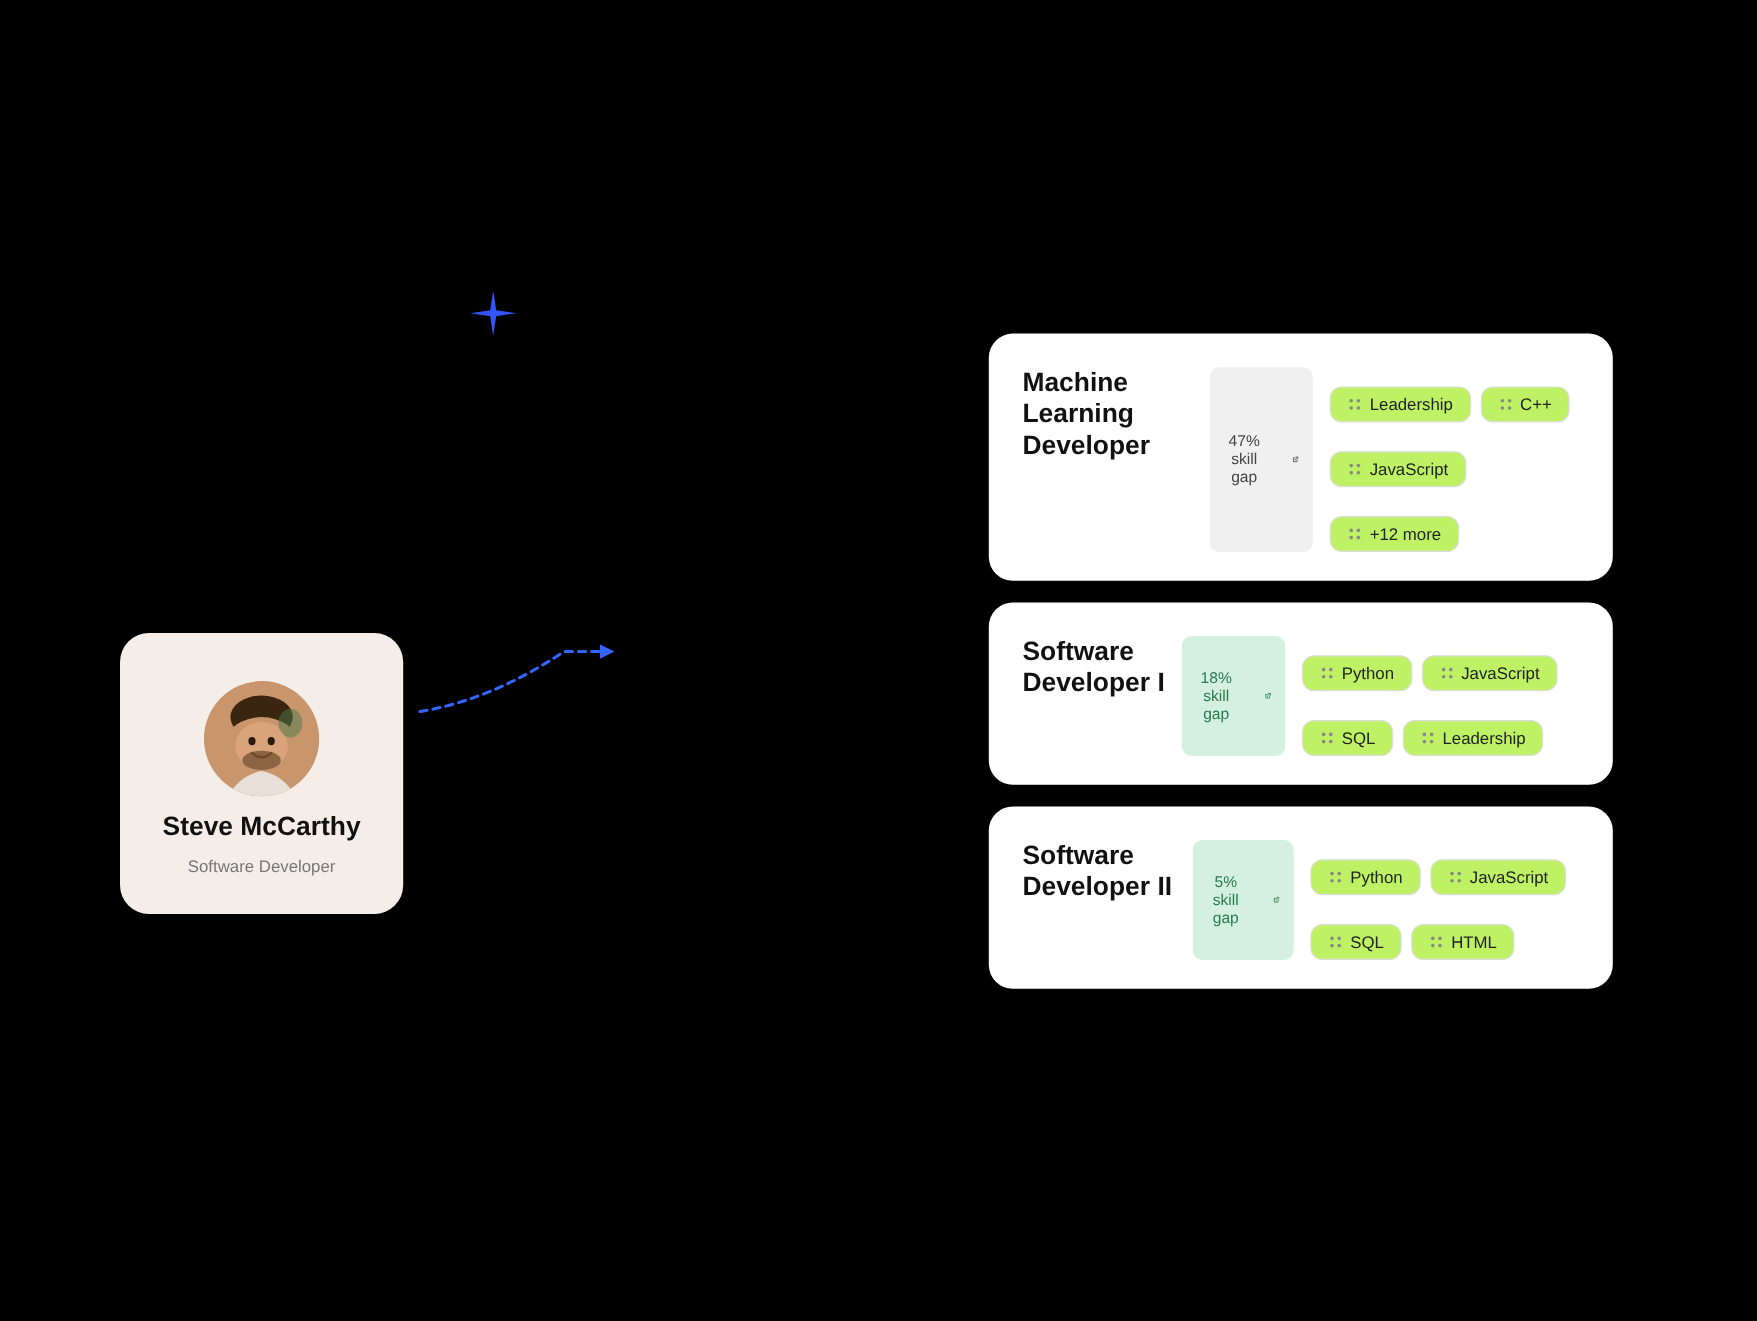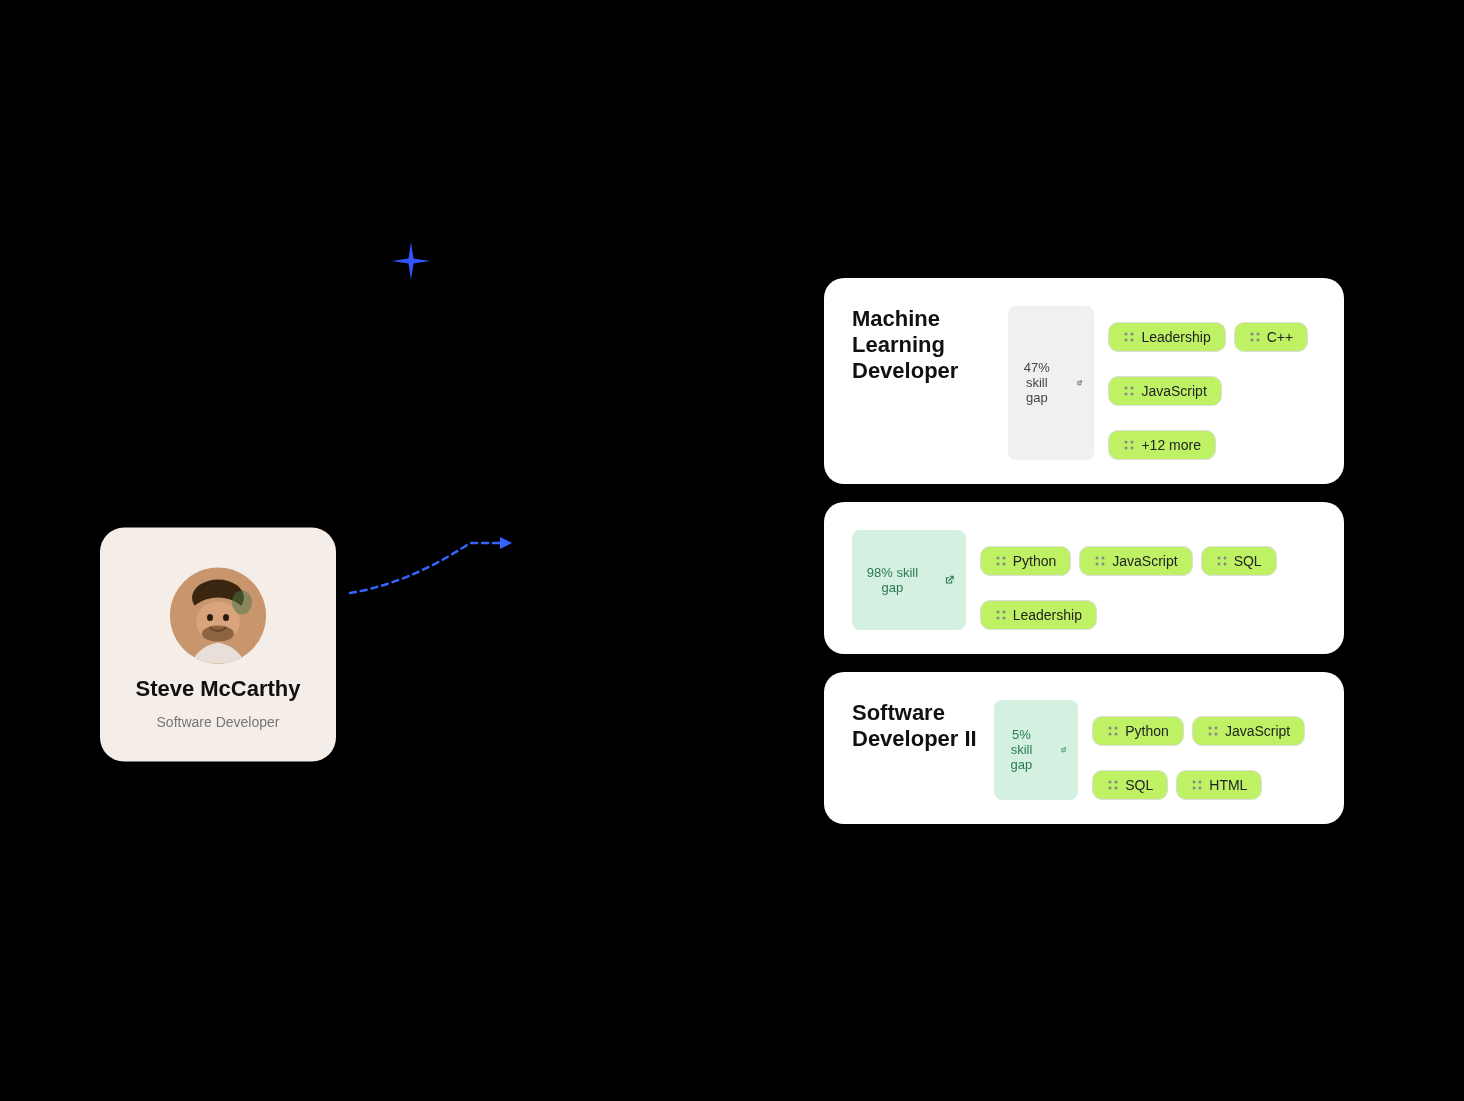--- a/index.html
+++ b/index.html
@@ -235,22 +235,23 @@
       <circle cx="3" cy="3" r="1.5" fill="#888"></circle>
       <circle cx="9" cy="3" r="1.5" fill="#888"></circle>
       <circle cx="3" cy="9" r="1.5" fill="#888"></circle>
       <circle cx="9" cy="9" r="1.5" fill="#888"></circle>
     </svg>
             <span>+12 more</span>
           </div>
         </div>
       </div>
       <div class="job-card">
+        <div class="job-title">Software Developer I</div>
         <div class="skill-gap-badge green">
-          <span>98% skill gap</span>
+          <span>18% skill gap</span>
           <svg width="12" height="12" viewBox="0 0 12 12">
             <path d="M7 1h4v4M5 7L11 1M2 3h3M2 3v7h7V7" stroke="currentColor" stroke-width="1.5" fill="none" stroke-linecap="round" stroke-linejoin="round"></path>
           </svg>
         </div>
         <div class="skills-row">
           <div class="skill-tag">
             <svg width="12" height="12" viewBox="0 0 12 12">
       <circle cx="3" cy="3" r="1.5" fill="#888"></circle>
       <circle cx="9" cy="3" r="1.5" fill="#888"></circle>
       <circle cx="3" cy="9" r="1.5" fill="#888"></circle>

